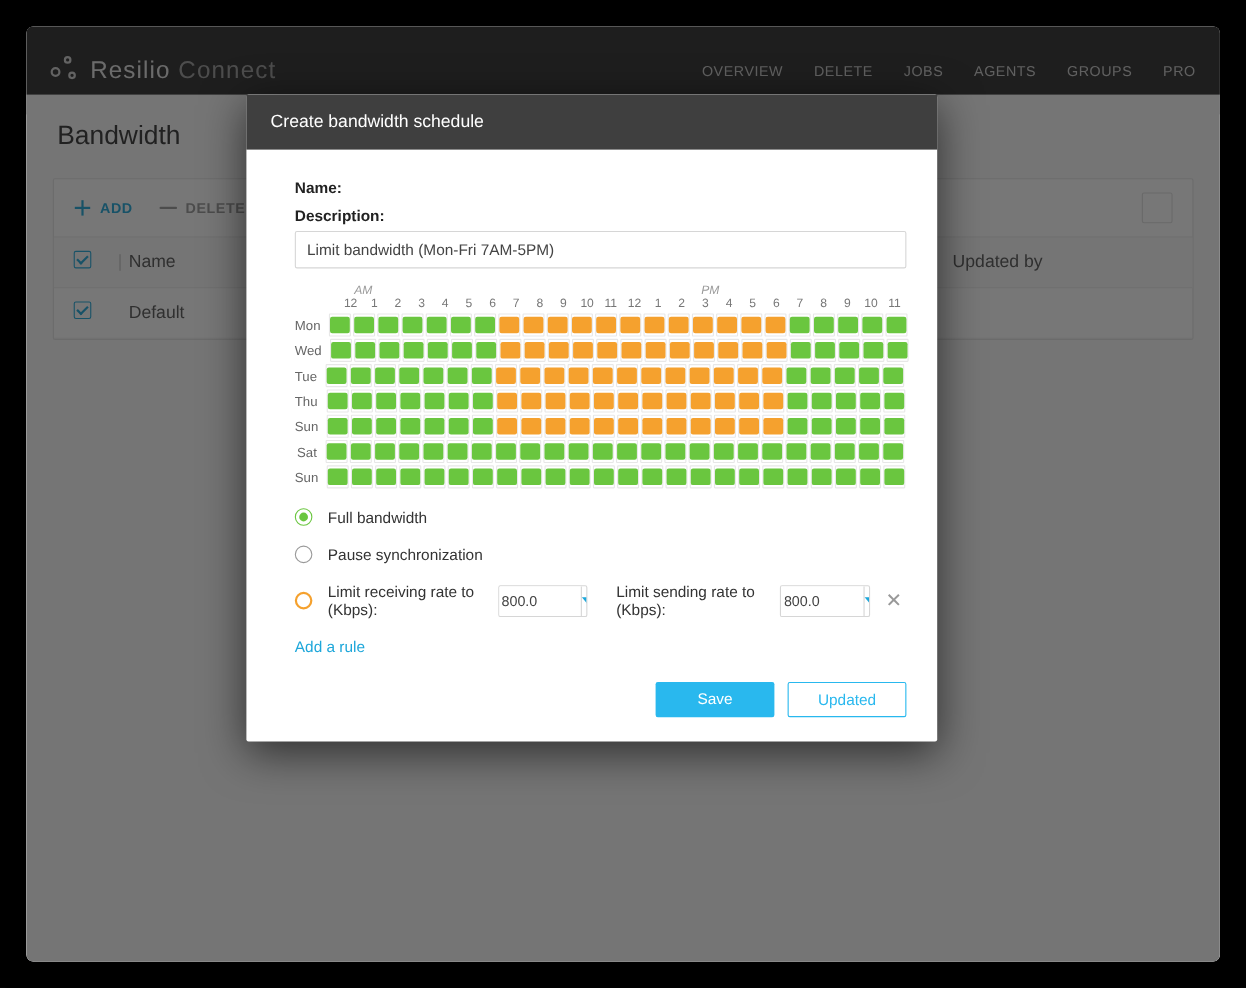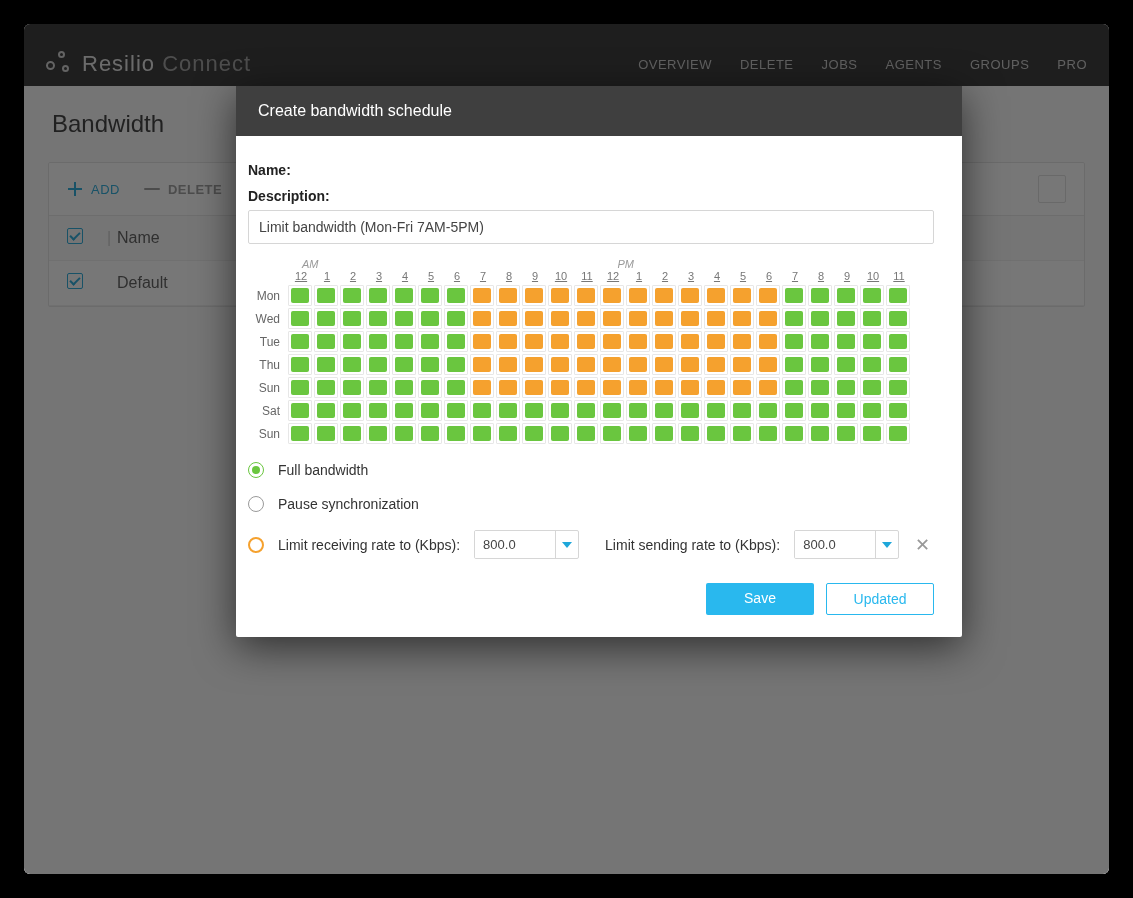--- a/index.html
+++ b/index.html
@@ -19,47 +19,47 @@
   .brand-icon .c2{width:7px;height:7px;left:12px;top:0;}
   .brand-icon .c3{width:7px;height:7px;left:16px;top:14px;}
   .brand-text { font-size:22px; font-weight:300; letter-spacing:1px; color:#e3e3e3; }
   .brand-text .light { color:#9c9c9c; font-weight:100; }
   .topnav { margin-left:auto; display:flex; gap:28px; font-size:13px; letter-spacing:.5px; }
   .topnav a { color:#c8c8c8; text-decoration:none; }
   .page { position:absolute; left:0; right:0; top:62px; bottom:0; background:#f9f9fa; padding:24px; overflow:hidden;}
   .page-title { font-size:24px; font-weight:400; color:#333; margin-bottom:24px; margin-left:4px;}
   .panel { background:#fff; border:1px solid #e3e3e3; border-radius:2px; }
   .panel-toolbar { display:flex; align-items:center; gap:24px; padding:12px 18px; border-bottom:1px solid #e8e8e8; }
-  .btn-add { color:#1ea7da; font-weight:400; font-size:13px; letter-spacing:.5px; display:flex; align-items:center; gap:8px; cursor:pointer;}
+  .btn-add { color:#1ea7da; font-weight:700; font-size:13px; letter-spacing:.5px; display:flex; align-items:center; gap:8px; cursor:pointer;}
   .btn-del { color:#999; font-weight:600; font-size:13px; letter-spacing:.5px; display:flex; align-items:center; gap:8px;}
   .plus { width:16px; height:16px; position:relative; }
   .plus:before, .plus:after{content:"";position:absolute;background:#1ea7da;}
   .plus:before{left:7px;top:1px;width:2px;height:14px;}
   .plus:after{top:7px;left:1px;height:2px;width:14px;}
   .minus { width:16px; height:2px; background:#9a9a9a; border-radius:1px;}
   .table-head, .table-row { display:flex; align-items:center; padding:12px 18px; border-bottom:1px solid #eee; color:#555;}
   .table-head { background:#fafafa; font-weight:500;}
   .cell-check { width:40px; }
   .chk { width:16px;height:16px;border:1.5px solid #1ea7da;border-radius:2px;position:relative;display:inline-block; }
   .chk.checked:after{content:"";position:absolute;left:2px;top:3px;width:8px;height:4px;border:2px solid #1ea7da;border-top:none;border-right:none;transform:rotate(-45deg);}
   .cell-name { flex:1; }
   .cell-upd { width:200px; }
 
   
   .backdrop { position:absolute; left:0; right:0; top:0; bottom:0; background:rgba(20,20,20,.58); }
-  .modal { position:absolute; left:212px; top:62px; width:726px; background:#fff; border-radius:2px; box-shadow:0 10px 40px rgba(0,0,0,.6); }
+  .modal { position:absolute; left:200px; top:62px; width:628px; background:#fff; border-radius:2px; box-shadow:0 10px 40px rgba(0,0,0,.6); }
   .modal-header { background:#3f3f3f; color:#fff; padding:16px 22px; font-size:16px; font-weight:500; }
-  .modal-body { padding:16px 28px 22px 12px; }
+  .modal-body { padding:16px 28px 22px 44px; }
   .field-label { font-size:14px; font-weight:600; color:#222; margin:10px 0 6px; }
   .text-input { width:100%; border:1px solid #d6d6d6; border-radius:2px; padding:8px 10px; font-size:14px; color:#444; }
   .schedule { margin-top:14px; }
   .ampm-row { display:flex; margin-left:44px; color:#9a9a9a; font-size:11px; font-style:italic;}
   .am-label{ margin-left:10px;} .pm-label{ margin-left:299px;}
   .hours-row { display:flex; align-items:center; margin-left:40px; margin-bottom:3px;}
-  .hour-cell { width:26px; text-align:center; font-size:11px; color:#777;text-decoration:underline; }
+  .hour-cell { width:26px; text-align:center; font-size:11px; color:#777; }
   .grid-row { display:flex; align-items:center; margin-bottom:2px;}
   .day-label { width:40px; text-align:right; padding-right:8px; font-size:12px; color:#666; }
   .slot { width:24px; height:21px; border:1px solid #e7e7e7; margin-right:2px; border-radius:1px; display:flex; align-items:center; justify-content:center;}
   .slot .inner { width:18px; height:15px; border-radius:2px; }
   .green .inner { background:#6ac63f; }
   .orange .inner { background:#f5a12e; }
   .rule-line { display:flex; align-items:center; gap:14px; margin-top:18px;}
   .radio { width:16px;height:16px;border-radius:50%;border:1.5px solid #9a9a9a;position:relative;flex:none;}
   .radio.green{border-color:#6ac63f;}
   .radio.green .dot{width:8px;height:8px;background:#6ac63f;border-radius:50%;position:absolute;left:3px;top:3px;}
@@ -721,20 +721,21 @@
           <span class="rule-text" style="margin-left:12px;">Limit sending rate to (Kbps):</span>
           <div class="num-combo">
             <input value="800.0" style="">
             <div class="dd">
                 <span class="caret-down"></span>
               </div>
           </div>
           <span class="x-icon">✕</span>
         </div>
 
+        <div class="add-rule">Add a rule</div>
 
         <div class="modal-footer">
           <div class="btn btn-primary">Save</div>
           <div class="btn btn-secondary">Updated</div>
         </div>
       </div>
     </div>
 
   </div>
 </div>

